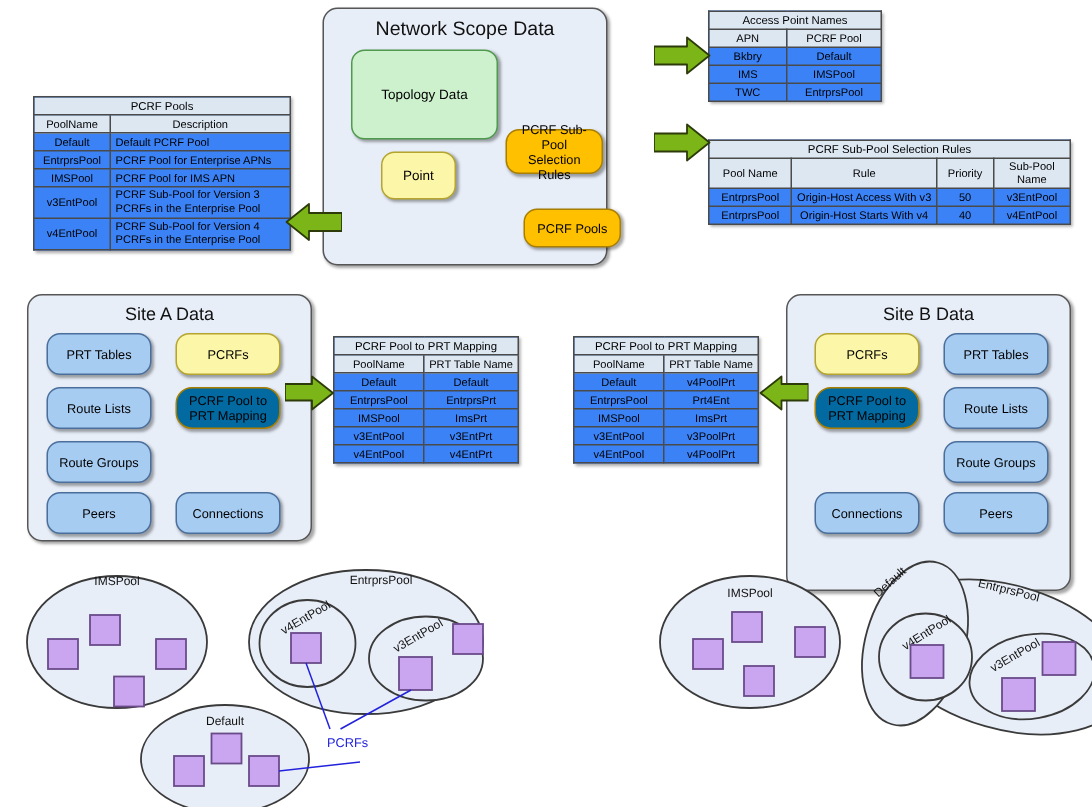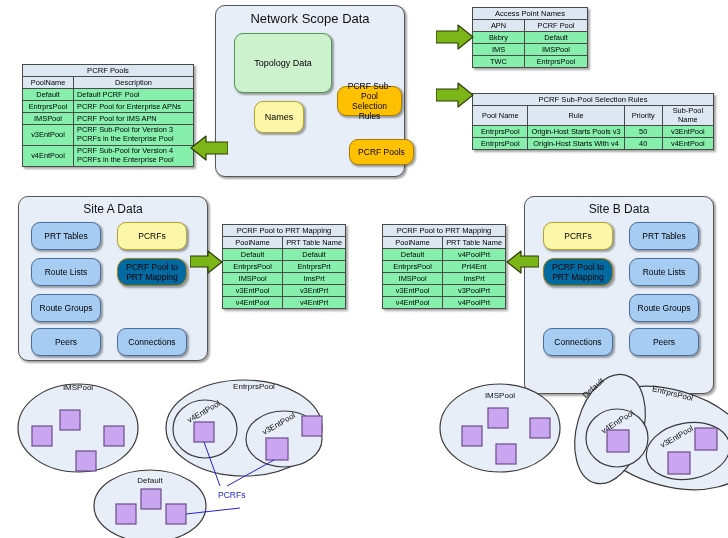--- a/index.html
+++ b/index.html
@@ -18,21 +18,21 @@
         display:flex;align-items:center;justify-content:center;text-align:center;
         font-size:8.5px;line-height:1.18;border:1.2px solid #5a5a5a;
         box-shadow:1.5px 1.5px 2px rgba(0,0,0,.35);padding:2px;}
   .n-green{background:#cdf0cd;border-color:#4f9a4f;}
   .n-yellow{background:#fcf6a8;border-color:#b5a52e;}
   .n-blue{background:#a7ccf2;border-color:#4a6f9c;}
   .n-gold{background:#0369a1;border-color:#a87f00;font-weight:bold;border-radius:11px;}
   .n-gold2{background:#ffc000;border-color:#a87f00;}
 
   
-  table.t{border-collapse:collapse;background:#86efac;font-size:7.4px;
+  table.t{border-collapse:collapse;background:#3b82f6;font-size:7.4px;
           box-shadow:1.5px 1.5px 2px rgba(0,0,0,.35);}
   table.t td,table.t th{border:1px solid #4a4a4a;padding:1px 3px;text-align:center;
           font-weight:normal;white-space:nowrap;}
   table.t th.cap{background:#dde7f2;font-size:7.6px;}
   table.t th.hdr{background:#dde7f2;}
   table.t td.left{text-align:left;}
   .tbl-wrap{position:absolute;}
 
   
   .arrow{position:absolute;}
@@ -45,21 +45,21 @@
   .elab{font-family:"Liberation Sans","DejaVu Sans",sans-serif;font-size:8px;fill:#111;}
   .pline{stroke:#2222dd;stroke-width:1;fill:none;}
   .plab{font-family:"Liberation Sans","DejaVu Sans",sans-serif;font-size:8.5px;fill:#2222dd;}
 </style>
 </head>
 <body>
 
 <div class="panel abs" style="left:215px;top:5px;width:190px;height:172px;">
   <div class="panel-title">Network Scope Data</div>
   <div class="node n-green" style="left:18px;top:27px;width:98px;height:60px;font-size:9px;text-align:center;">Topology Data</div>
-  <div class="node n-yellow" style="left:38px;top:95px;width:50px;height:32px;font-size:9px;">Names</div>
+  <div class="node n-yellow" style="left:38px;top:95px;width:50px;height:32px;font-size:9px;">Point</div>
   <div class="node n-gold2" style="left:121px;top:80px;width:65px;height:30px;white-space:pre-line;">PCRF Sub-Pool
 Selection Rules</div>
   <div class="node n-gold2" style="left:133px;top:133px;width:65px;height:26px;">PCRF Pools</div>
 </div>
 
 <div class="tbl-wrap" style="left:22px;top:64px;">
   <table class="t" style="width:172px;">
     <thead>
       <tr>
           <th class="cap" colspan="2">PCRF Pools</th>
@@ -131,21 +131,21 @@
       <tr>
         <th class="hdr" style="width:52px;">Pool Name</th>
         <th class="hdr">Rule</th>
         <th class="hdr" style="width:34px;">Priority</th>
         <th class="hdr" style="width:48px;white-space:normal;line-height:1.15;">Sub-Pool Name</th>
       </tr>
     </thead>
     <tbody>
       <tr>
         <td>EntrprsPool</td>
-        <td>Origin-Host Starts Pools v3</td>
+        <td>Origin-Host Access With v3</td>
         <td>50</td>
         <td>v3EntPool</td>
         </tr>
       <tr>
         <td>EntrprsPool</td>
         <td>Origin-Host Starts With v4</td>
         <td>40</td>
         <td>v4EntPool</td>
         </tr>
     </tbody>

